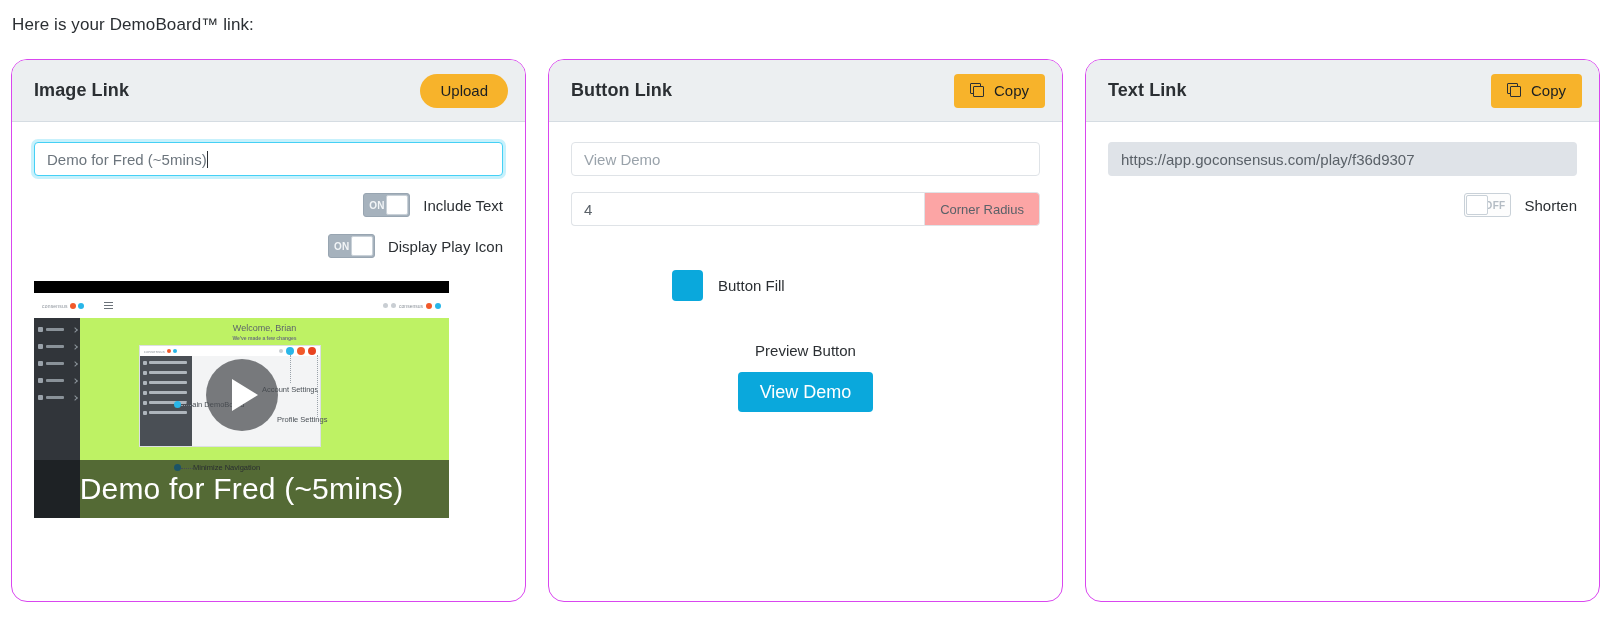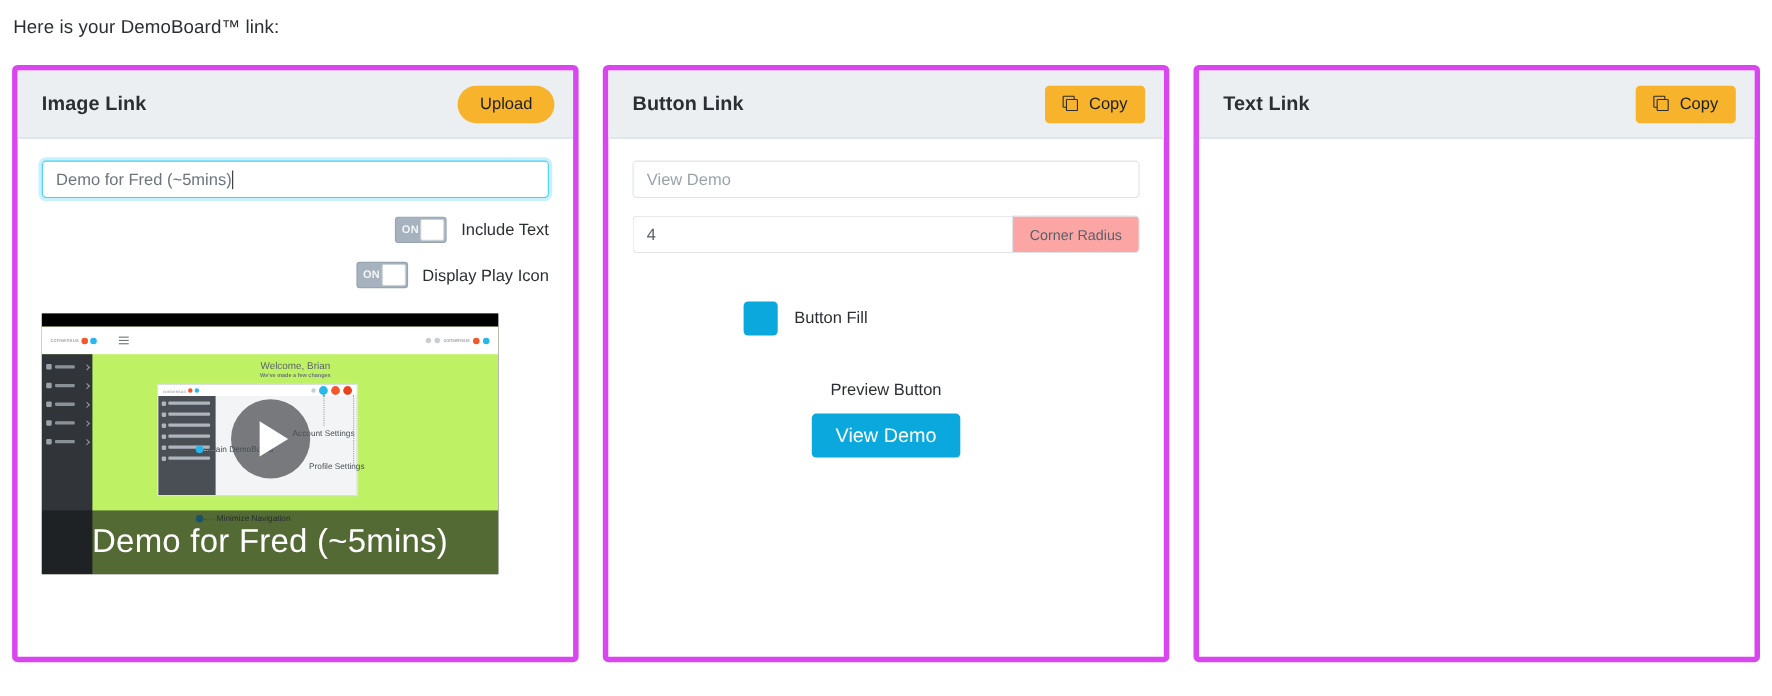--- a/index.html
+++ b/index.html
@@ -29,22 +29,22 @@
     left: 11px;
     top: 59px;
     width: 1589px;
     display: flex;
     gap: 22px;
   }
 
   .card {
     flex: 1 1 0;
     background: #ffffff;
-    border: 5px solid #d946ef;
-    border-radius: 5px;
+    border: 1px solid #d946ef;
+    border-radius: 16px;
     height: 543px;
     box-sizing: border-box;
     position: relative;
     overflow: hidden;
   }
 
   .card-header {
     height: 62px;
     background: #eceff1;
     border-bottom: 1px solid #d5dce2;
@@ -607,15 +607,30 @@
   </div>
 
   <div class="card">
     <div class="card-header">
       <div class="card-title">Text Link</div>
       <button class="btn-copy">
         <span class="copy-glyph"></span>
         <span>Copy</span>
       </button>
     </div>
+    <div class="card-body">
+
+      <div class="readonly-url">
+        <span>https://app.goconsensus.com/play/f36d9307</span>
+      </div>
+
+      <div class="toggle-row">
+        <div class="toggle off">
+          <span class="state">OFF</span>
+          <span class="knob"></span>
+        </div>
+        <span class="toggle-label">Shorten</span>
+      </div>
+
+    </div>
   </div>
 
 </div>
 
 </body></html>

